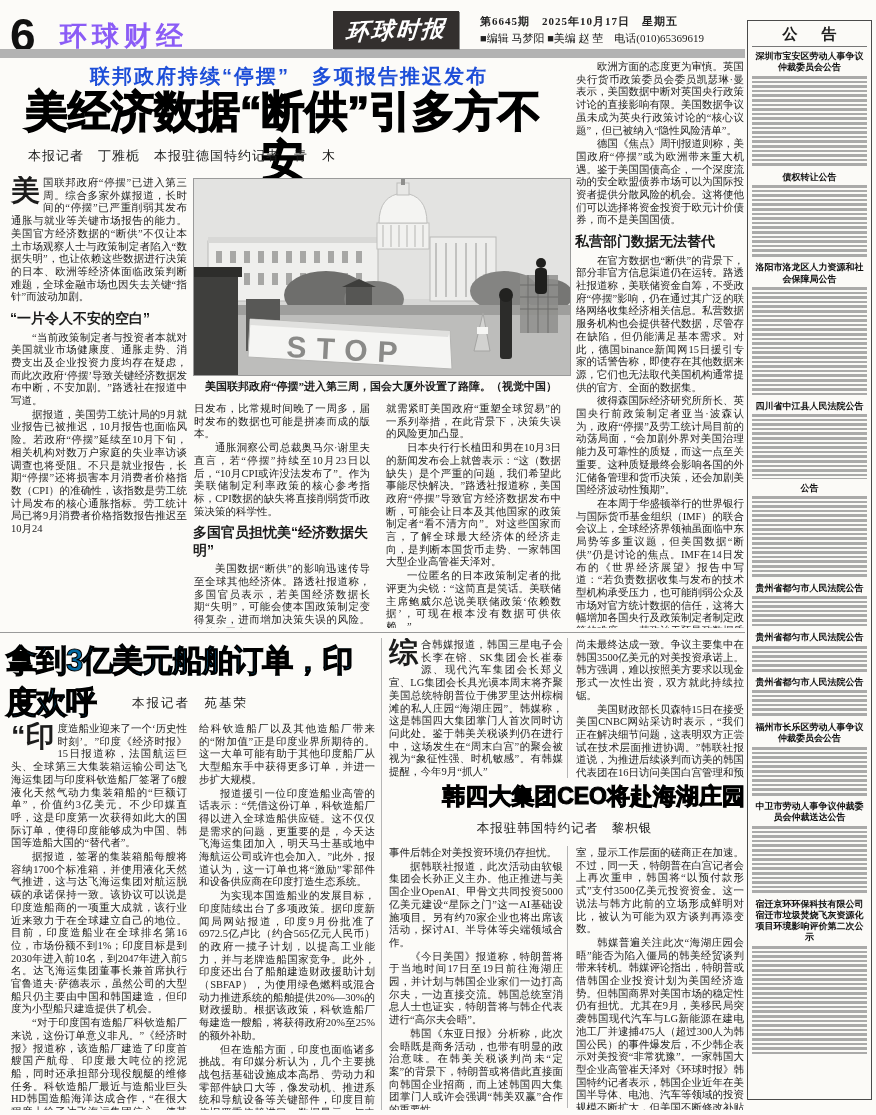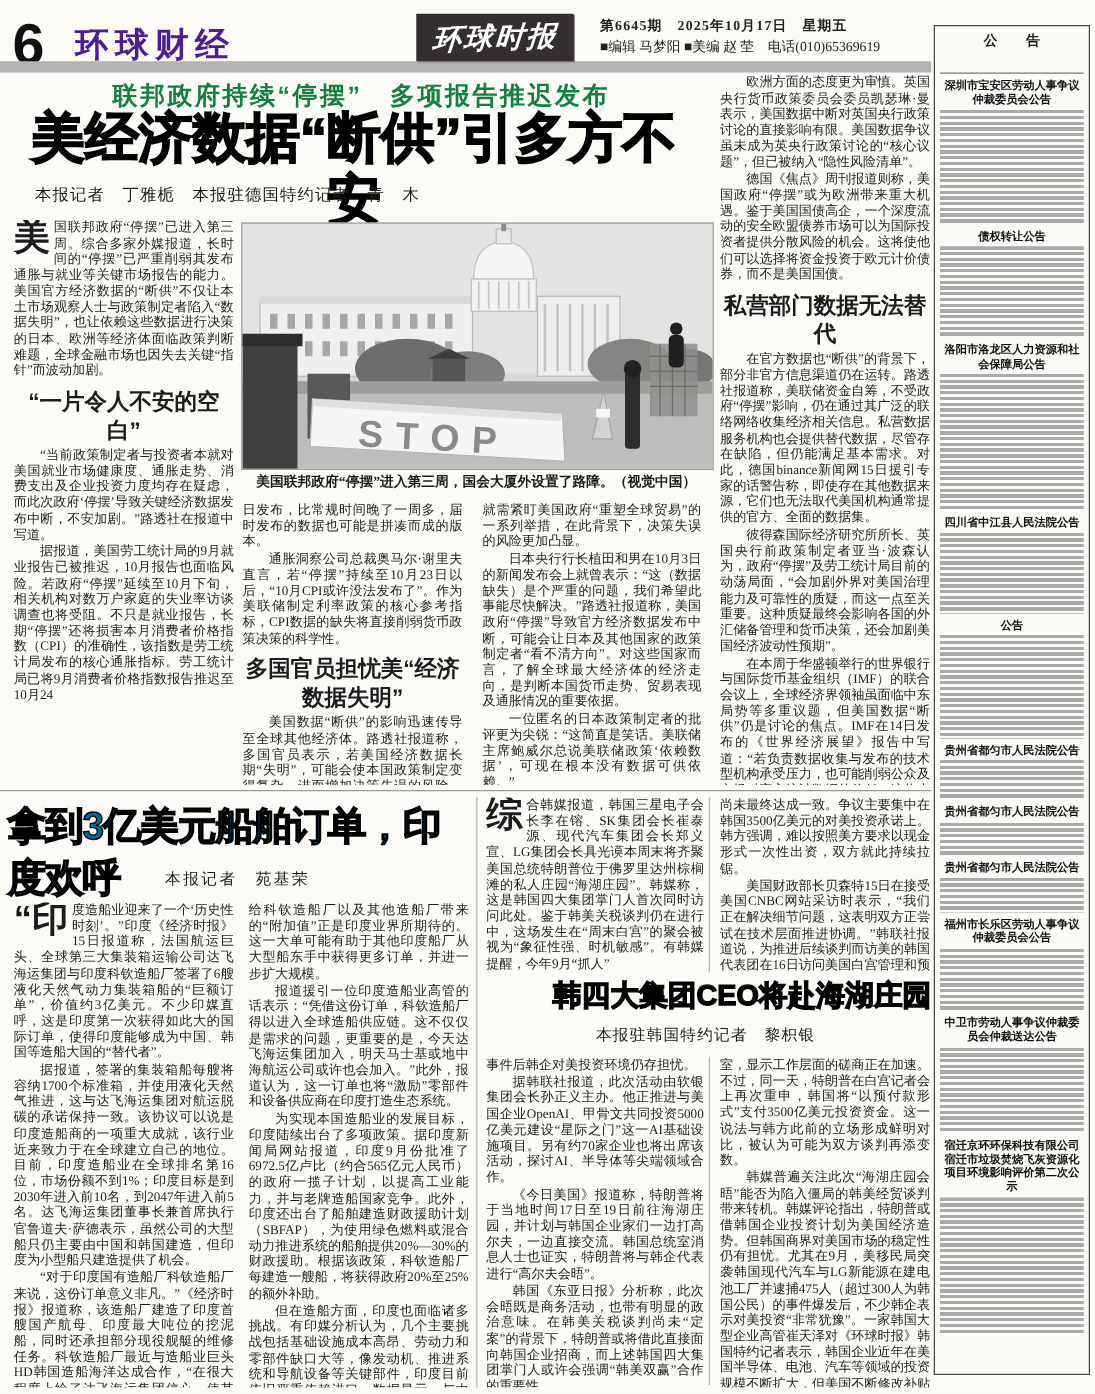--- a/index.html
+++ b/index.html
@@ -1,45 +1,45 @@
 <!DOCTYPE html>
 <html><head>
 <meta charset="utf-8">
 <style>
   html,body{margin:0;padding:0;}
   body{width:876px;height:1115px;background:#f2f1ed;font-family:"Liberation Serif",serif;}
   .page{position:relative;width:876px;height:1115px;background:#fcfbf8;overflow:hidden;color:#1c1c1c;}
 
   
   .pagenum{position:absolute;left:10px;top:8px;font-size:46px;font-weight:900;font-family:"Liberation Sans",sans-serif;color:#111;}
-  .secname{position:absolute;left:60px;top:18px;font-size:27px;font-weight:bold;letter-spacing:5px;color:#4c1d95;}
+  .secname{position:absolute;left:60px;top:18px;font-size:27px;font-weight:bold;letter-spacing:5px;color:#8b5cf6;}
   .band{position:absolute;left:0;top:49px;width:745px;height:9px;background:#b3b3b3;}
   .logo{position:absolute;left:333px;top:11px;width:126px;height:38px;background:#332f2e;color:#fff;
         display:flex;align-items:center;justify-content:center;z-index:3;box-shadow:1px 1px 0 #888;}
   .logo span{font-size:23px;font-weight:bold;font-style:italic;letter-spacing:2px;transform:skewX(-6deg) rotate(-2deg);}
   .issue{position:absolute;left:480px;top:13px;width:262px;font-size:11px;color:#222;line-height:1.5;}
   .issue .l1{font-weight:bold;letter-spacing:1px;font-family:Liberation Serif, serif;}
 
   
   .kicker{position:absolute;left:28px;top:63px;width:522px;text-align:center;font-size:20px;font-weight:bold;
-          letter-spacing:2px;font-family:"Liberation Sans",sans-serif;color:#15803d;}
+          letter-spacing:2px;font-family:"Liberation Sans",sans-serif;color:#1d4ed8;}
   .headline{position:absolute;left:4px;top:87px;width:558px;text-align:center;font-size:43px;font-weight:900;
             line-height:1.15;font-family:"Liberation Sans",sans-serif;color:#000;-webkit-text-stroke:1.4px #000;}
   .lead-byline{position:absolute;left:28px;top:147px;width:522px;font-size:13px;letter-spacing:1px;}
 
   .bodycol{position:absolute;font-size:10.5px;line-height:12.7px;text-align:justify;overflow:hidden;}
   .c1{left:10px;top:176px;width:178px;height:452px;}
   .c2{left:193px;top:402px;width:178px;height:226px;}
   .c3{left:385px;top:402px;width:177px;height:226px;}
   .c4{left:575px;top:60px;width:170px;height:568px;}
   .para{margin:1px;text-indent:2em;}
   .para.cont,.para.lede{text-indent:0;}
   .dropcap{float:left;font-size:29px;line-height:25px;font-weight:bold;padding:1px 3px 0 0;
            font-family:"Liberation Sans",sans-serif;}
-  .subhead{margin:6px 0 4px;text-align:center;font-size:18px;font-weight:bold;line-height:1.25;
+  .subhead{margin:6px 0 4px;text-align:left;font-size:14px;font-weight:bold;line-height:1.25;
            font-family:"Liberation Sans",sans-serif;text-indent:0;}
 
   .photo-wrap{position:absolute;left:193px;top:178px;width:376px;}
   .photo-wrap svg{display:block;border:1px solid #9a9a9a;background:#d9d9d9;}
   .caption{font-size:11px;font-weight:bold;margin-top:3px;line-height:1.3;letter-spacing:0px;text-align:center;}
 
   
   .hr1{position:absolute;left:0;top:632px;width:745px;height:1px;background:#9a9a9a;}
   .vr{position:absolute;width:1px;background:#b5b5b5;}
   .vr1{left:381px;top:638px;height:472px;}
@@ -58,21 +58,21 @@
   .kp2{left:575px;top:638px;width:170px;height:141px;}
   .korea-headline{position:absolute;left:384px;top:781px;width:361px;text-align:right;font-size:23px;font-weight:900;
                   font-family:"Liberation Sans",sans-serif;background:#fcfbf8;color:#000;-webkit-text-stroke:1.1px #000;}
   .korea-byline{position:absolute;left:384px;top:820px;width:361px;text-align:center;font-size:12.5px;letter-spacing:1px;}
   .kc1{left:388px;top:846px;width:176px;height:264px;}
   .kc2{left:575px;top:846px;width:170px;height:264px;}
 
   
   .notices{position:absolute;left:747px;top:20px;width:125px;height:1080px;border:1px solid #4a4a4a;
            background:#fbfaf7;box-sizing:border-box;padding:3px 4px;overflow:hidden;}
-  .notices-title{text-align:center;font-size:11px;font-weight:bold;letter-spacing:10px;padding:1px 0 18px 10px;
+  .notices-title{text-align:center;font-size:15px;font-weight:bold;letter-spacing:10px;padding:1px 0 2px 10px;
                  border-bottom:1px solid #777;font-family:"Liberation Sans",sans-serif;}
   .notice-title{font-size:9px;font-weight:bold;text-align:center;line-height:1.25;margin:4px 0 2px;color:#111;}
   .notice-body{background:repeating-linear-gradient(180deg,#8f8f8f 0px,#8f8f8f 2.6px,#fbfaf7 2.6px,#fbfaf7 4.6px);
                opacity:.75;}
 </style>
 </head>
 <body>
 
 <div class="page">
 
@@ -195,21 +195,21 @@
   </div>
 
   <div class="bodycol c2">
       <p class="para cont">日发布，比常规时间晚了一周多，届时发布的数据也可能是拼凑而成的版本。</p>
       <p class="para">通胀洞察公司总裁奥马尔·谢里夫直言，若“停摆”持续至10月23日以后，“10月CPI或许没法发布了”。作为美联储制定利率政策的核心参考指标，CPI数据的缺失将直接削弱货币政策决策的科学性。</p>
       <h3 class="subhead">多国官员担忧美“经济数据失明”</h3>
       <p class="para">美国数据“断供”的影响迅速传导至全球其他经济体。路透社报道称，多国官员表示，若美国经济数据长期“失明”，可能会使本国政策制定变得复杂，进而增加决策失误的风险。当前各国本</p>
     </div>
   <div class="bodycol c3">
       <p class="para cont">就需紧盯美国政府“重塑全球贸易”的一系列举措，在此背景下，决策失误的风险更加凸显。</p>
-      <p class="para">日本央行行长植田和男在10月3日的新闻发布会上就曾表示：“这（数据缺失）是个严重的问题，我们希望此事能尽快解决。”路透社报道称，美国政府“停摆”导致官方经济数据发布中断，可能会让日本及其他国家的政策制定者“看不清方向”。对这些国家而言，了解全球最大经济体的经济走向，是判断本国货币走势、贸易表现及通胀情况的重要依据。</p>
+      <p class="para">日本央行行长植田和男在10月3日的新闻发布会上就曾表示：“这（数据缺失）是个严重的问题，我们希望此事能尽快解决。”路透社报道称，美国政府“停摆”导致官方经济数据发布中断，可能会让日本及其他国家的政策制定者“看不清方向”。对这些国家而言，了解全球最大经济体的经济走向，是判断本国货币走势、一家韩国大型企业高管崔天泽对。</p>
       <p class="para">一位匿名的日本政策制定者的批评更为尖锐：“这简直是笑话。美联储主席鲍威尔总说美联储政策‘依赖数据’，可现在根本没有数据可供依赖。”</p>
     </div>
   <div class="bodycol c4">
       <p class="para">欧洲方面的态度更为审慎。英国央行货币政策委员会委员凯瑟琳·曼表示，美国数据中断对英国央行政策讨论的直接影响有限。美国数据争议虽未成为英央行政策讨论的“核心议题”，但已被纳入“隐性风险清单”。</p>
       <p class="para">德国《焦点》周刊报道则称，美国政府“停摆”或为欧洲带来重大机遇。鉴于美国国债高企，一个深度流动的安全欧盟债券市场可以为国际投资者提供分散风险的机会。这将使他们可以选择将资金投资于欧元计价债券，而不是美国国债。</p>
       <h3 class="subhead">私营部门数据无法替代</h3>
       <p class="para">在官方数据也“断供”的背景下，部分非官方信息渠道仍在运转。路透社报道称，美联储资金自筹，不受政府“停摆”影响，仍在通过其广泛的联络网络收集经济相关信息。私营数据服务机构也会提供替代数据，尽管存在缺陷，但仍能满足基本需求。对此，德国binance新闻网15日援引专家的话警告称，即使存在其他数据来源，它们也无法取代美国机构通常提供的官方、全面的数据集。</p>
       <p class="para">彼得森国际经济研究所所长、英国央行前政策制定者亚当·波森认为，政府“停摆”及劳工统计局目前的动荡局面，“会加剧外界对美国治理能力及可靠性的质疑，而这一点至关重要。这种质疑最终会影响各国的外汇储备管理和货币决策，还会加剧美国经济波动性预期”。</p>
       <p class="para">在本周于华盛顿举行的世界银行与国际货币基金组织（IMF）的联合会议上，全球经济界领袖虽面临中东局势等多重议题，但美国数据“断供”仍是讨论的焦点。IMF在14日发布的《世界经济展望》报告中写道：“若负责数据收集与发布的技术型机构承受压力，也可能削弱公众及市场对官方统计数据的信任，这将大幅增加各国央行及政策制定者制定政策的难度……若政治干预导致数据质量、可靠性及时效性受损，还会进一步增加决策失误的概率。”▲</p>
     </div>

